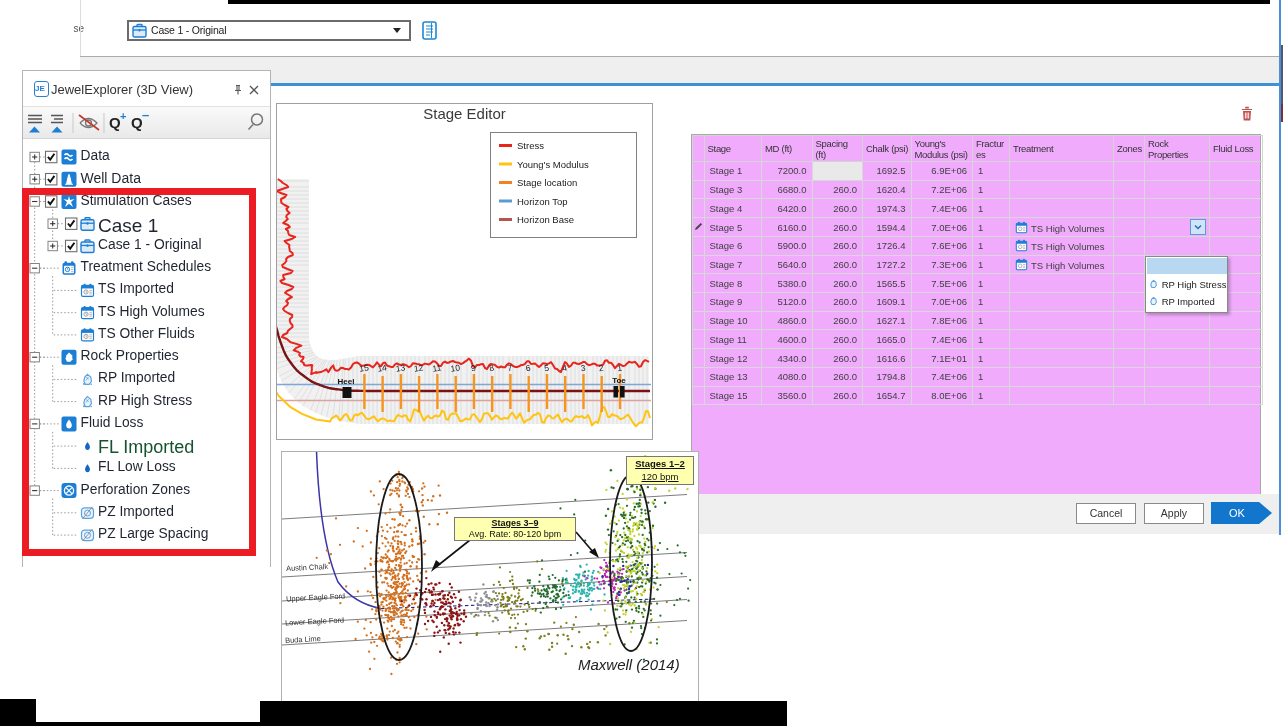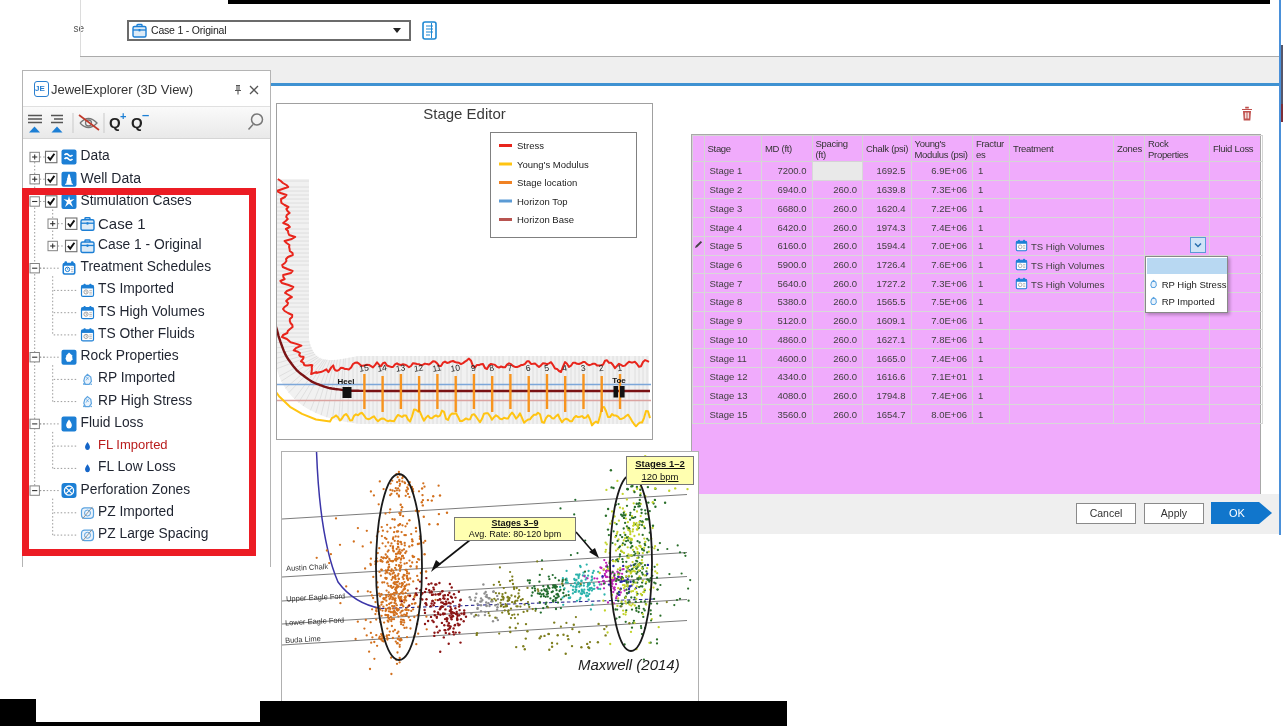--- a/index.html
+++ b/index.html
@@ -138,33 +138,20 @@
         </tr>
       </thead>
       <tbody>
         <tr>
           <td class="mk"></td>
           <td class="l">Stage 1</td>
           <td class="r">7200.0</td>
           <td class="r" style="background:#e9e9e9"></td>
           <td class="r">1692.5</td>
           <td class="r">6.9E+06</td>
-          <td class="l">1</td>
-          <td class="l"></td>
-          <td></td>
-          <td></td>
-          <td></td>
-        </tr>
-        <tr>
-          <td class="mk"></td>
-          <td class="l">Stage 2</td>
-          <td class="r">6940.0</td>
-          <td class="r">260.0</td>
-          <td class="r">1639.8</td>
-          <td class="r">7.3E+06</td>
           <td class="l">1</td>
           <td class="l"></td>
           <td></td>
           <td></td>
           <td></td>
         </tr>
         <tr>
           <td class="mk"></td>
           <td class="l">Stage 3</td>
           <td class="r">6680.0</td>
@@ -2331,31 +2318,31 @@
     </g>
     <g transform="translate(80.0,527.5799999999999)">
       <rect x="1.5" y="2.5" width="12" height="10.5" rx="3" fill="#eaf3fc" stroke="#5ba3e0" stroke-width="1.2"></rect>
       <circle cx="7.5" cy="7.7" r="3" fill="none" stroke="#5ba3e0" stroke-width="1"></circle>
       <line x1="2.5" y1="13.5" x2="12.5" y2="1.5" stroke="#8a8a8a" stroke-width="0.9"></line>
     </g>
   </svg>
 <div style="position:absolute;left:80.5px;top:148.0px;font-size:13.8px;color:#1f2430;white-space:nowrap">Data</div>
 <div style="position:absolute;left:80.5px;top:170.2px;font-size:14px;color:#1f2430;white-space:nowrap">Well Data</div>
 <div style="position:absolute;left:80.5px;top:192.5px;font-size:13.8px;color:#1f2430;white-space:nowrap">Stimulation Cases</div>
-<div style="position:absolute;left:98.0px;top:214.7px;font-size:15px;color:#1f2430;white-space:nowrap">Case 1</div>
+<div style="position:absolute;left:98.0px;top:214.7px;font-size:19px;color:#1f2430;white-space:nowrap">Case 1</div>
 <div style="position:absolute;left:98.0px;top:237.0px;font-size:13.8px;color:#1f2430;white-space:nowrap">Case 1 - Original</div>
 <div style="position:absolute;left:80.5px;top:259.2px;font-size:13.8px;color:#1f2430;white-space:nowrap">Treatment Schedules</div>
 <div style="position:absolute;left:98.0px;top:281.4px;font-size:13.8px;color:#1f2430;white-space:nowrap">TS Imported</div>
 <div style="position:absolute;left:98.0px;top:303.7px;font-size:13.8px;color:#1f2430;white-space:nowrap">TS High Volumes</div>
 <div style="position:absolute;left:98.0px;top:325.9px;font-size:13.8px;color:#1f2430;white-space:nowrap">TS Other Fluids</div>
 <div style="position:absolute;left:80.5px;top:348.2px;font-size:13.8px;color:#1f2430;white-space:nowrap">Rock Properties</div>
 <div style="position:absolute;left:98.0px;top:370.4px;font-size:13.8px;color:#1f2430;white-space:nowrap">RP Imported</div>
 <div style="position:absolute;left:98.0px;top:392.6px;font-size:13.8px;color:#1f2430;white-space:nowrap">RP High Stress</div>
 <div style="position:absolute;left:80.5px;top:414.9px;font-size:13.8px;color:#1f2430;white-space:nowrap">Fluid Loss</div>
-<div style="position:absolute;left:98.0px;top:437.1px;font-size:13px;color:#b91c1c;white-space:nowrap">FL Imported</div>
+<div style="position:absolute;left:98.0px;top:437.1px;font-size:18px;color:#14532d;white-space:nowrap">FL Imported</div>
 <div style="position:absolute;left:98.0px;top:459.4px;font-size:13.8px;color:#1f2430;white-space:nowrap">FL Low Loss</div>
 <div style="position:absolute;left:80.5px;top:481.6px;font-size:13.8px;color:#1f2430;white-space:nowrap">Perforation Zones</div>
 <div style="position:absolute;left:98.0px;top:503.8px;font-size:13.8px;color:#1f2430;white-space:nowrap">PZ Imported</div>
 <div style="position:absolute;left:98.0px;top:526.1px;font-size:13.8px;color:#1f2430;white-space:nowrap">PZ Large Spacing</div>
 
 <div class="abs" style="left:22px;top:188px;width:234px;height:368px;border:7px solid #ec1c24;z-index:30"></div>
 
 <div class="abs" style="left:0;top:699px;width:36px;height:27px;background:#000"></div>
 <div class="abs" style="left:0;top:722px;width:787px;height:4px;background:#000"></div>
 <div class="abs" style="left:260px;top:700.5px;width:527px;height:25.5px;background:#000"></div>

